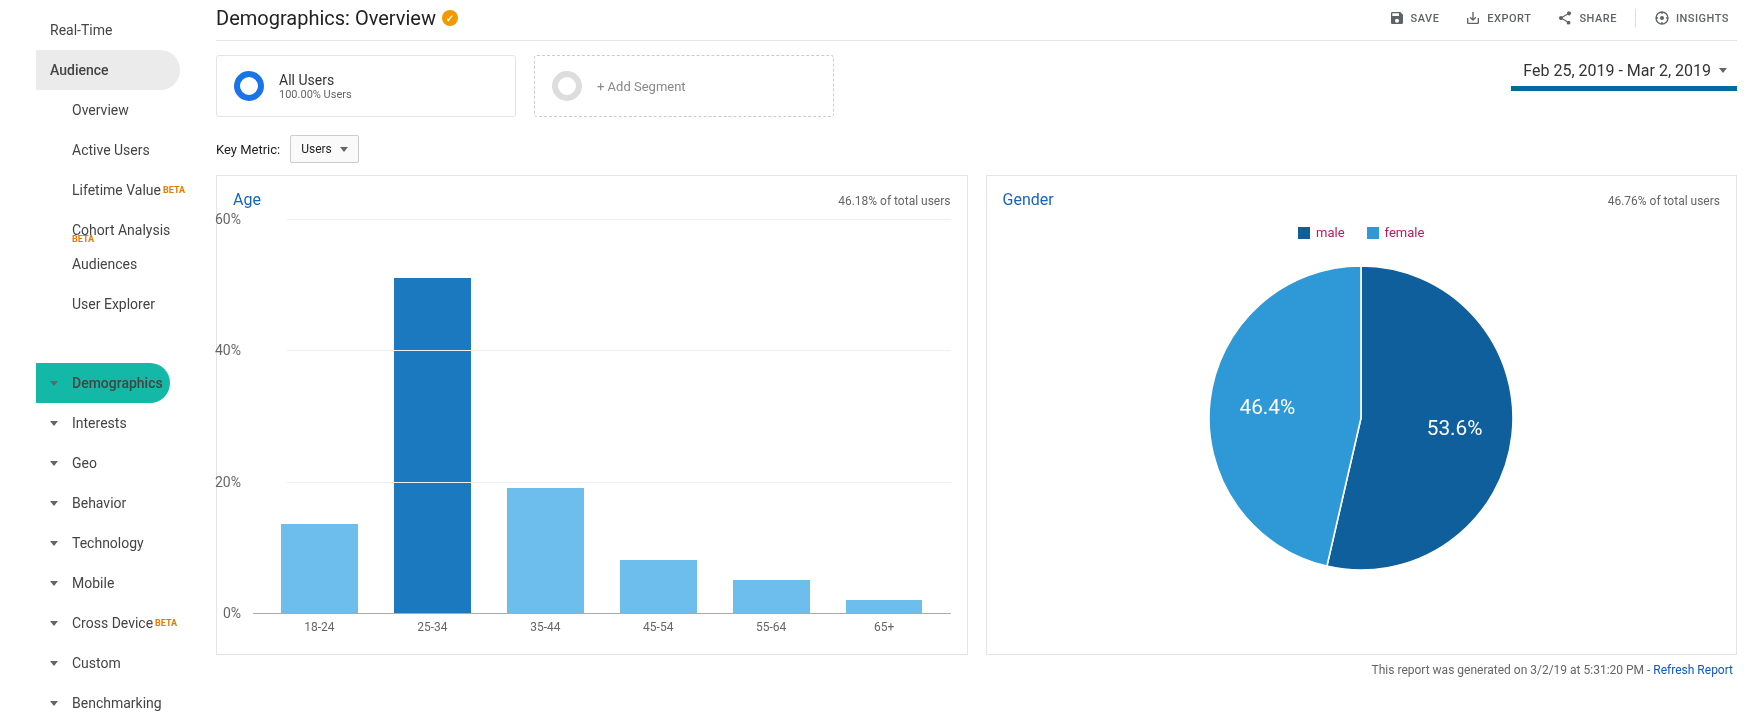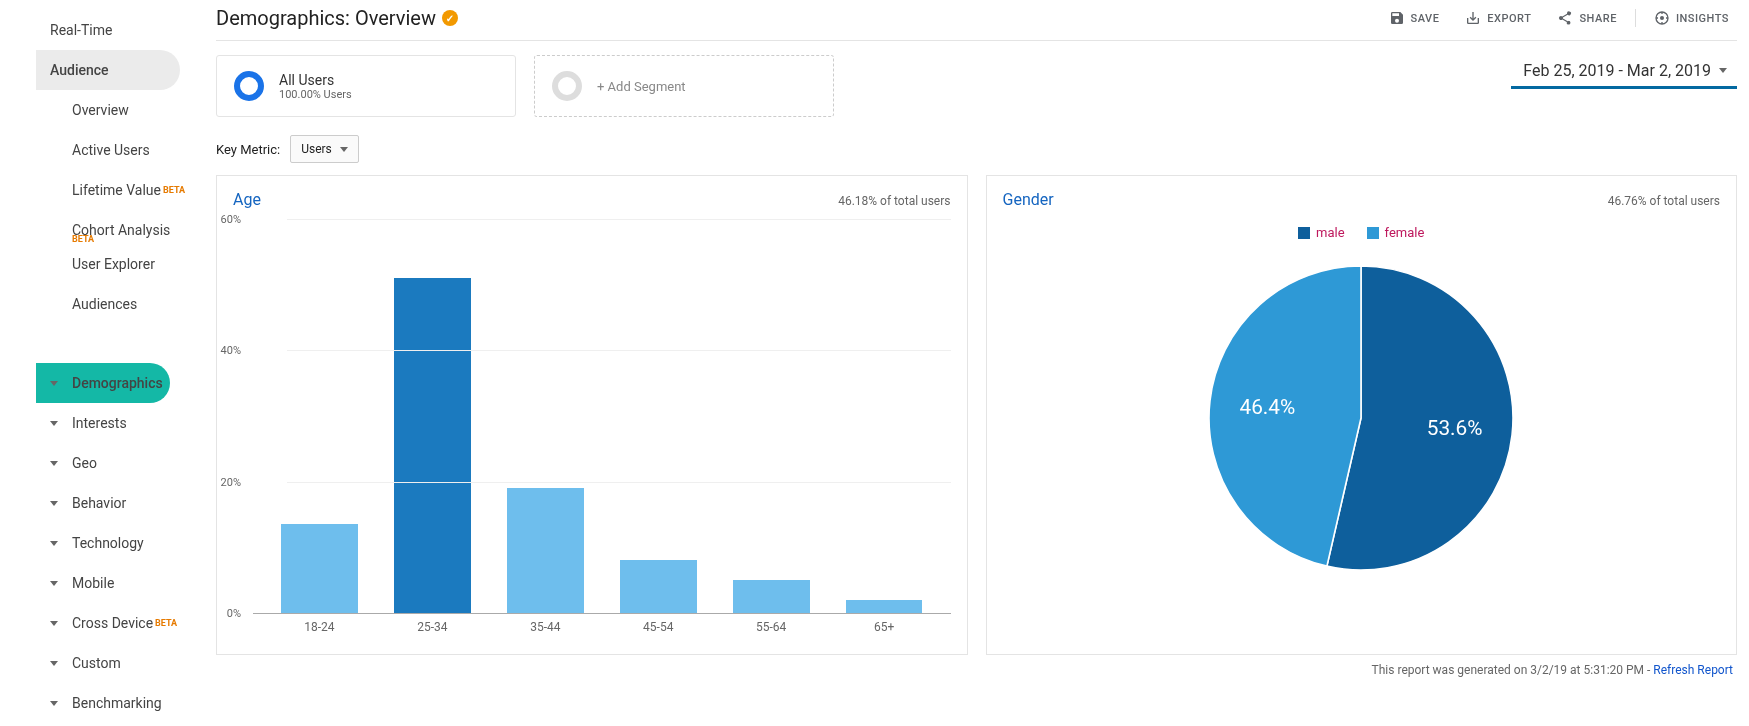--- a/index.html
+++ b/index.html
@@ -109,21 +109,21 @@
 .segment-donut-svg { transform: rotate(-90deg); }
 .segment-title { font-size: 14px; color: #333; }
 .segment-sub { font-size: 11px; color: #666; }
 .add-segment {
   border: 1px dashed #ccc;
   color: #888;
   min-width: 300px; margin-left: 18px;
 }
 .date-range-row { display:flex; justify-content:flex-end; padding: 6px 0 6px 0;}
 .date-range-btn {
-  border-bottom: 3px solid #0369a1;
+  border-bottom: 5px solid #0369a1;
   padding: 6px 10px 6px 12px;
   font-size: 16px; color: #333;
   display: flex; align-items: center;
   cursor: pointer;
 }
 
 
 .metric-row { display: flex; align-items: center; padding: 4px 0 12px 0; font-size: 13px;}
 .metric-select {
   margin-left: 10px;
@@ -147,21 +147,21 @@
   flex-direction: column;
 }
 .panel-header { display: flex; justify-content: space-between; align-items: baseline; margin-bottom: 10px;}
 .panel-title { color: #1565c0; font-size: 16px; font-weight: 400; cursor: pointer;}
 .panel-sub { font-size: 12px; color: #666; }
 
 
 .bar-chart { flex:1; display:flex; flex-direction:column; padding-left: 20px; }
 .bar-plot { flex:1; display:flex; position:relative; border-bottom: 1px solid #aaa; }
 .bar-yaxis { position:absolute; left:-8px; top:0; bottom:0; width:36px; }
-.ytick { position:absolute; right:40px; font-size:11px; color:#666; transform: translateY(-50%);}
+.ytick { position:absolute; right:40px; font-size:14px; color:#666; transform: translateY(-50%);}
 .gridline { position:absolute; left:34px; right:0; height:1px; background:#efefef; }
 .bars { display:flex; width:100%; align-items:flex-end; padding: 0 10px;}
 .bar-col { flex:1; display:flex; flex-direction:column; align-items:center; justify-content:flex-end; height:100%; position:relative;}
 .bar { width: 68%; background:#6ebeed; }
 .bar.highlight { background:#1b7abf; }
 .bar-xaxis { display:flex; padding: 6px 10px 0;}
 .bar-xaxis .xcol { flex:1; text-align:center; font-size:12px; color:#666; }
 
 
 .pie-legend { display:flex; justify-content:center; gap:22px; margin: 6px 0 18px;}
@@ -189,22 +189,22 @@
     <div class="sidebar-item">Overview</div>
     <div class="sidebar-item">Active Users</div>
     <div class="sidebar-item">
       <span>Lifetime Value</span>
         <span class="beta-badge">BETA</span>
     </div>
     <div>
       <div class="sidebar-item" style="padding-bottom:2px">Cohort Analysis</div>
       <span class="beta-under">BETA</span>
     </div>
+    <div class="sidebar-item">Audiences</div>
     <div class="sidebar-item">User Explorer</div>
-    <div class="sidebar-item">Audiences</div>
     <div class="sidebar-item sub-active">
         <span class="caret"></span>
         <span>Demographics</span>
       </div>
     <div class="sidebar-item">
         <span class="caret"></span>
         <span>Interests</span>
       </div>
     <div class="sidebar-item">
         <span class="caret"></span>

